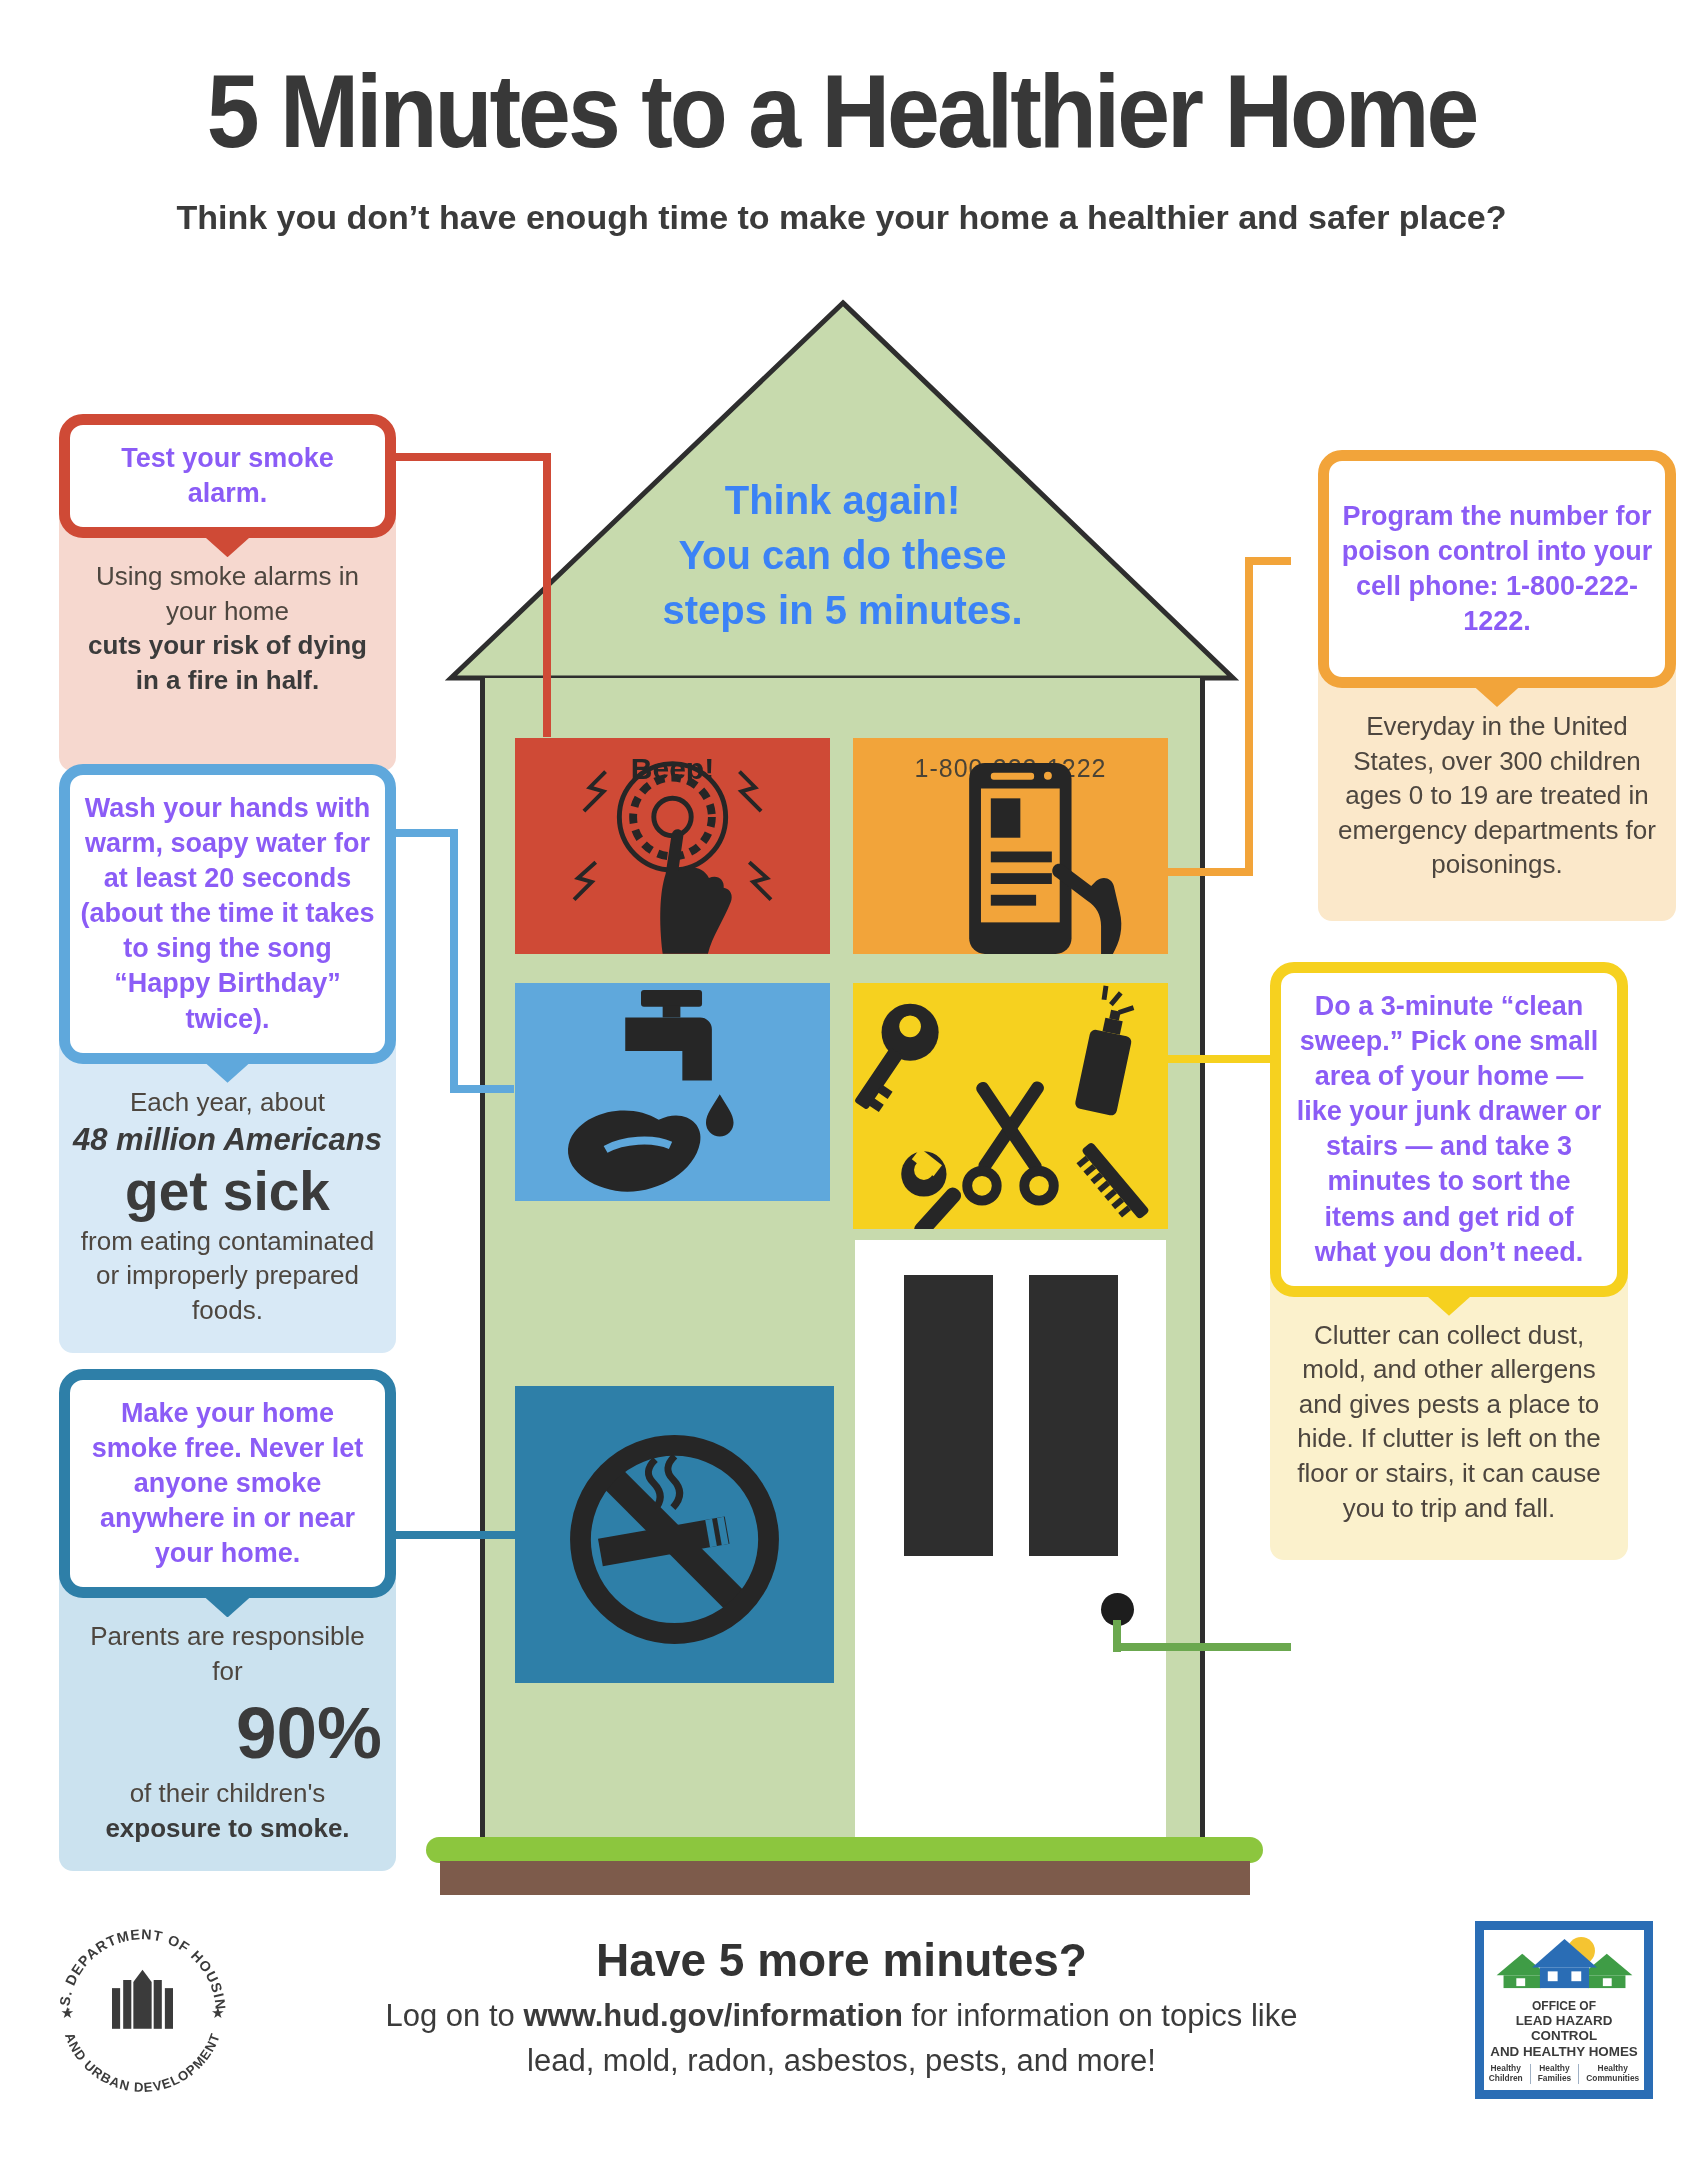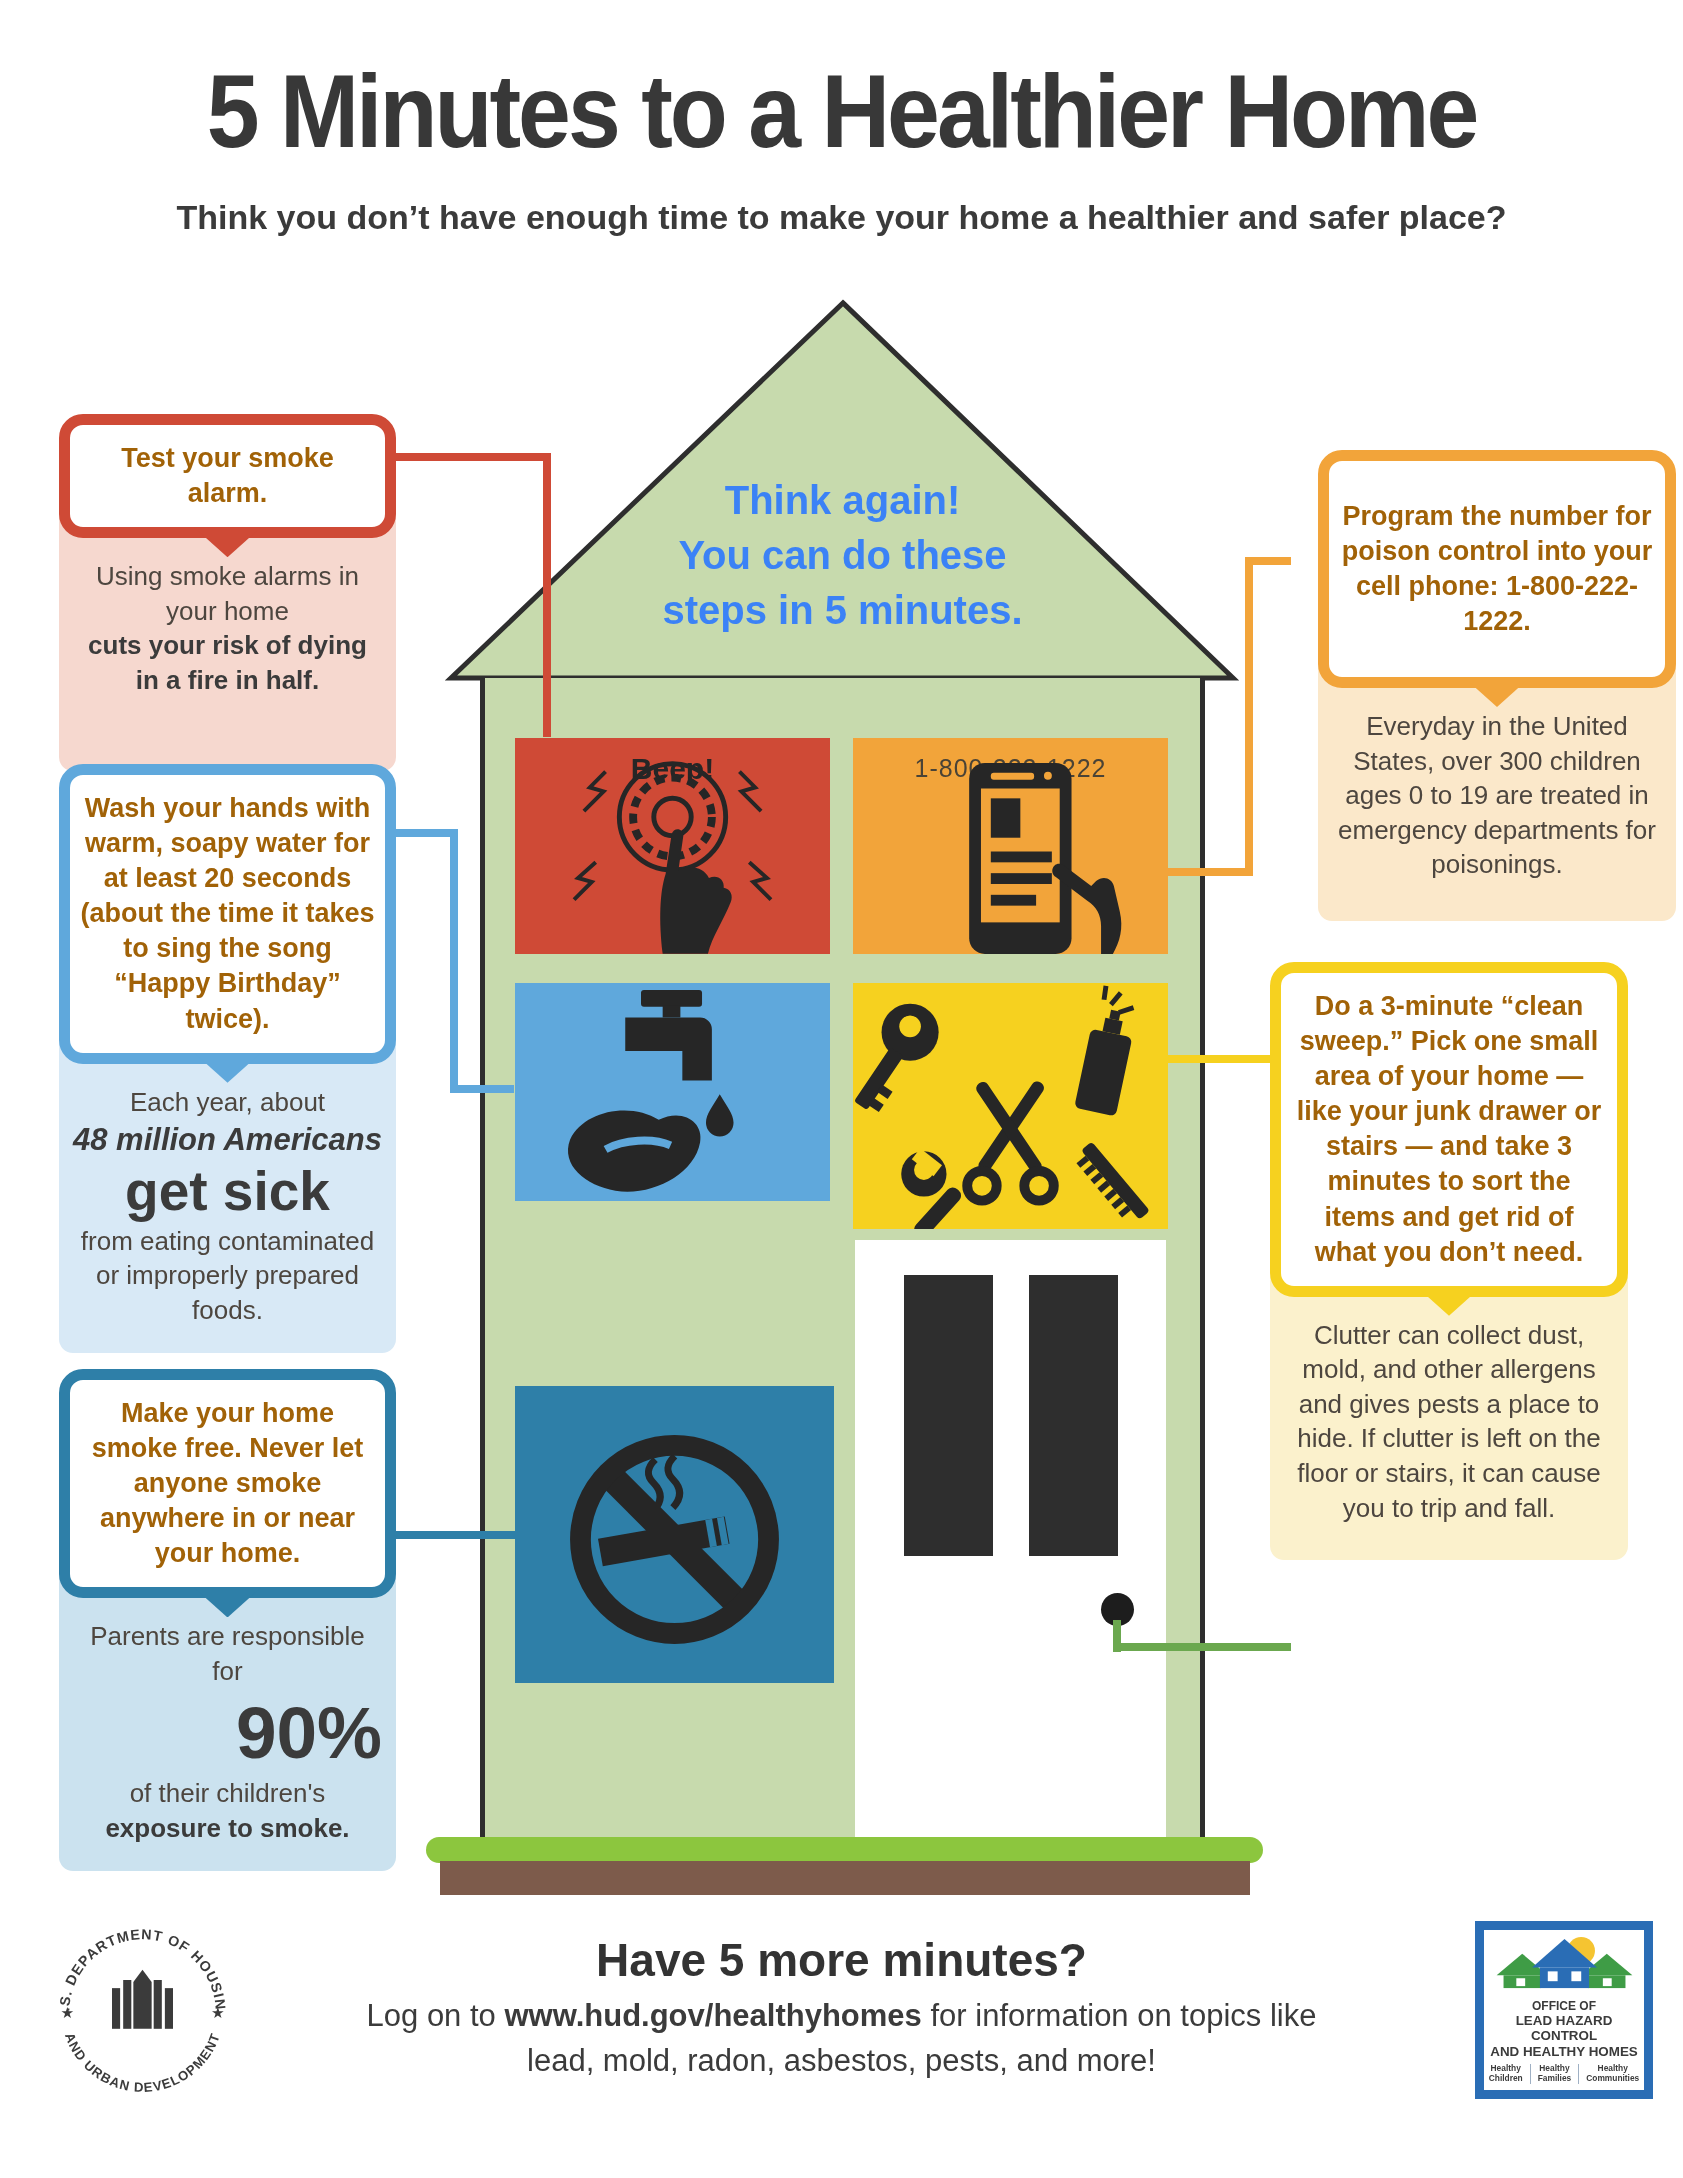--- a/index.html
+++ b/index.html
@@ -43,21 +43,21 @@
   .dirt{position:absolute;left:440px;top:1861px;width:810px;height:34px;background:#7D5B4B;z-index:2;}
 
   
   .seg{position:absolute;z-index:3;}
 
   
   .callout{position:absolute;z-index:5;}
   .co-header{position:relative;z-index:2;background:#fff;border:11px solid var(--c);
              border-radius:24px;display:flex;align-items:center;justify-content:flex-start;
              text-align:center;font-weight:bold;font-size:27px;line-height:1.3;
-             color:#a16207;padding:16px 10px;box-sizing:border-box;}
+             color:#8b5cf6;padding:16px 10px;box-sizing:border-box;}
   .pointer{position:absolute;bottom:-30px;left:50%;transform:translateX(-50%);
            width:67px;height:30px;background:var(--c);
            clip-path:polygon(0 0,100% 0,50% 100%);}
   .co-body{position:relative;z-index:1;margin-top:-34px;background:var(--lt);
            border-radius:14px;padding:55px 14px 26px;text-align:center;
            font-size:26px;line-height:1.33;color:#4d463f;box-sizing:border-box;}
   .b{font-weight:bold;color:#3b3b3b;}
   .big1{font-size:31px;font-style:italic;}
   .big2{font-size:55px;line-height:1.15;}
   .big3{font-size:73px;line-height:1.2;text-align:right;}
@@ -273,21 +273,21 @@
       <div class="pointer"></div>
     </div>
     <div class="co-body" style="min-height:297px">
       <div>Clutter can collect dust, mold, and other allergens and gives pests a place to hide. If clutter is left on the floor or stairs, it can cause you to trip and fall.</div>
     </div>
   </div>
 
 
   <div class="f-title">Have 5 more minutes?</div>
   <div class="f-line f1">
-    <span>Log on to </span><span class="b">www.hud.gov/healthyhomes</span><span> for information on topics like</span>
+    <span>Log on to </span><span class="b">www.hud.gov/information</span><span> for information on topics like</span>
   </div>
   <div class="f-line f2">lead, mold, radon, asbestos, pests, and more!</div>
 
   <svg class="hud-seal" viewBox="0 0 180 180">
     <defs>
       <path id="arcTop" d="M 18,92 A 72,72 0 0 1 162,92"></path>
       <path id="arcBot" d="M 10,90 A 80,80 0 0 0 170,90"></path>
     </defs>
     <text font-size="14" font-weight="bold" fill="#3b3b3b" letter-spacing="1">
       <textPath href="#arcTop" startOffset="50%" text-anchor="middle">U.S. DEPARTMENT OF HOUSING</textPath>

